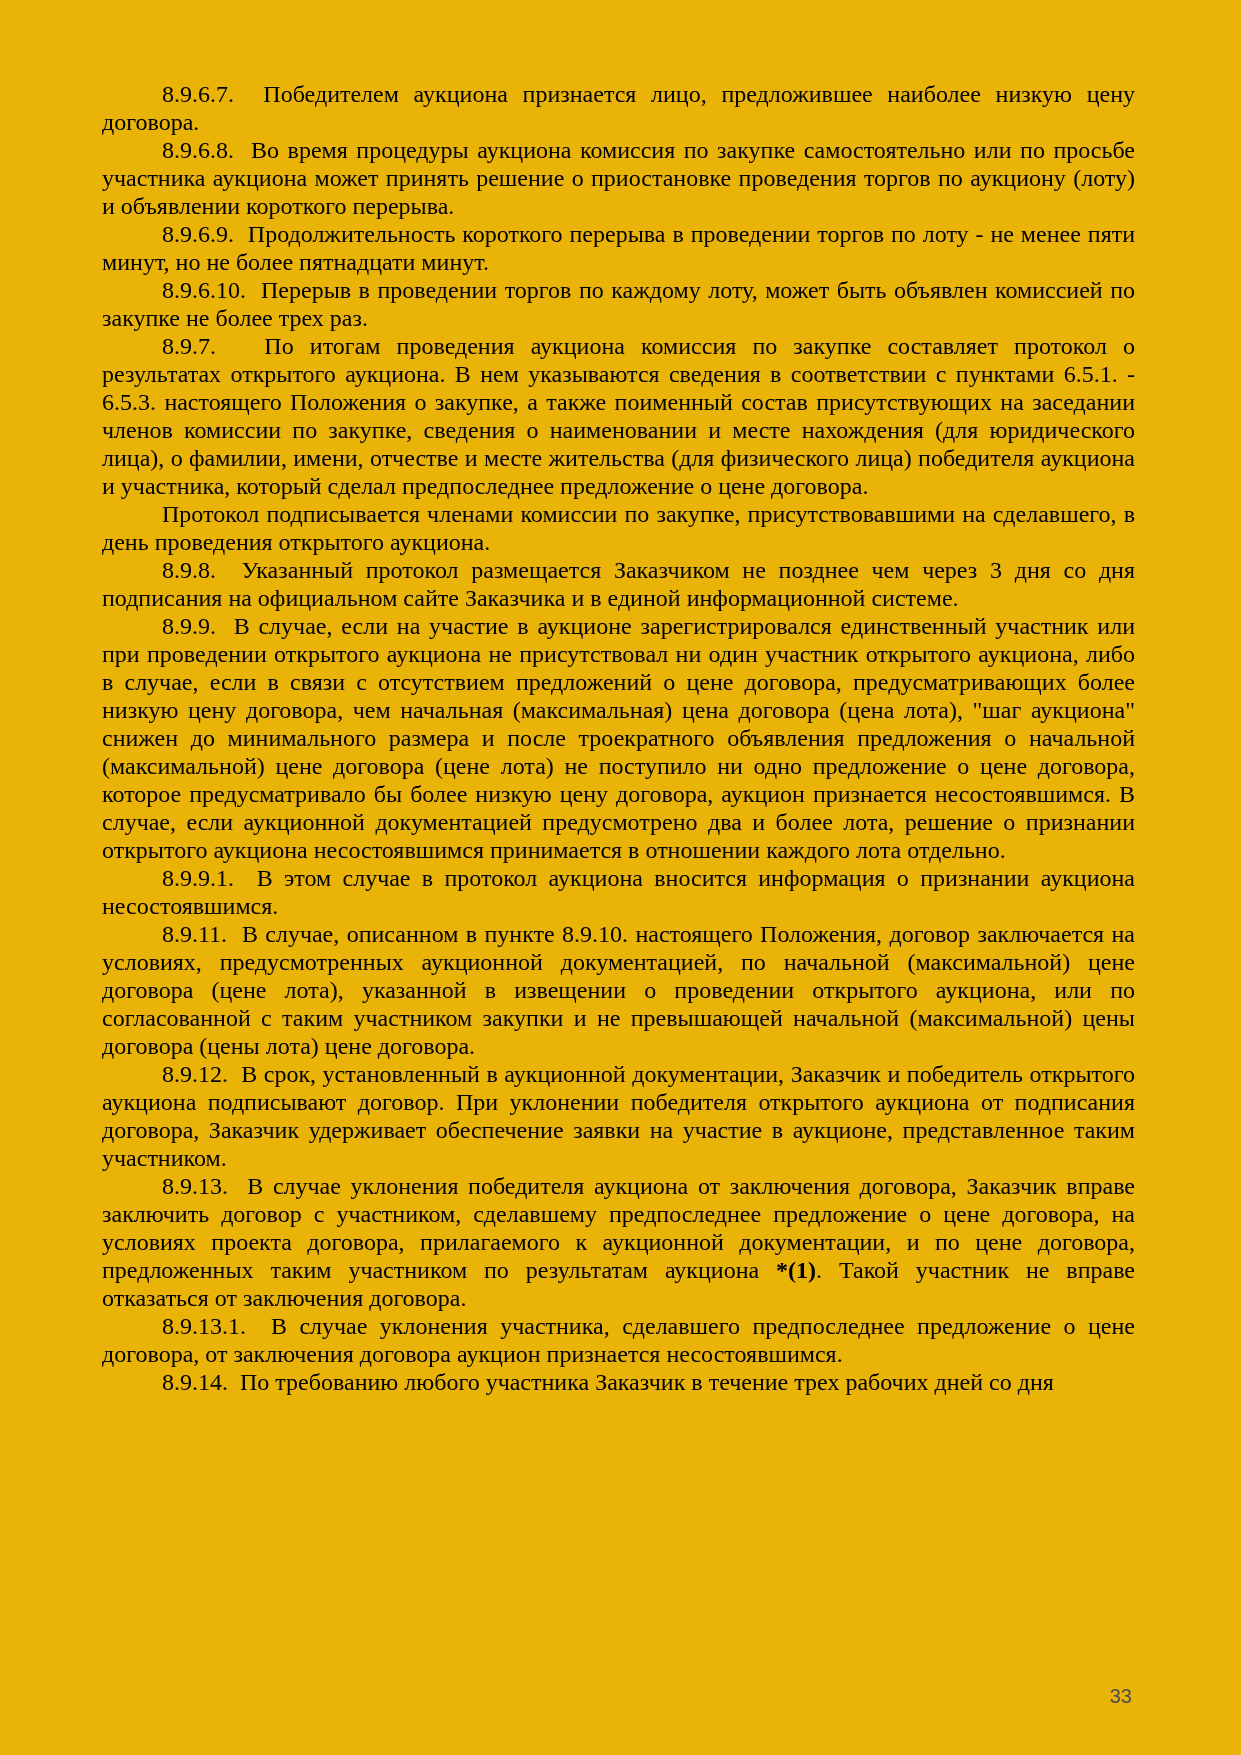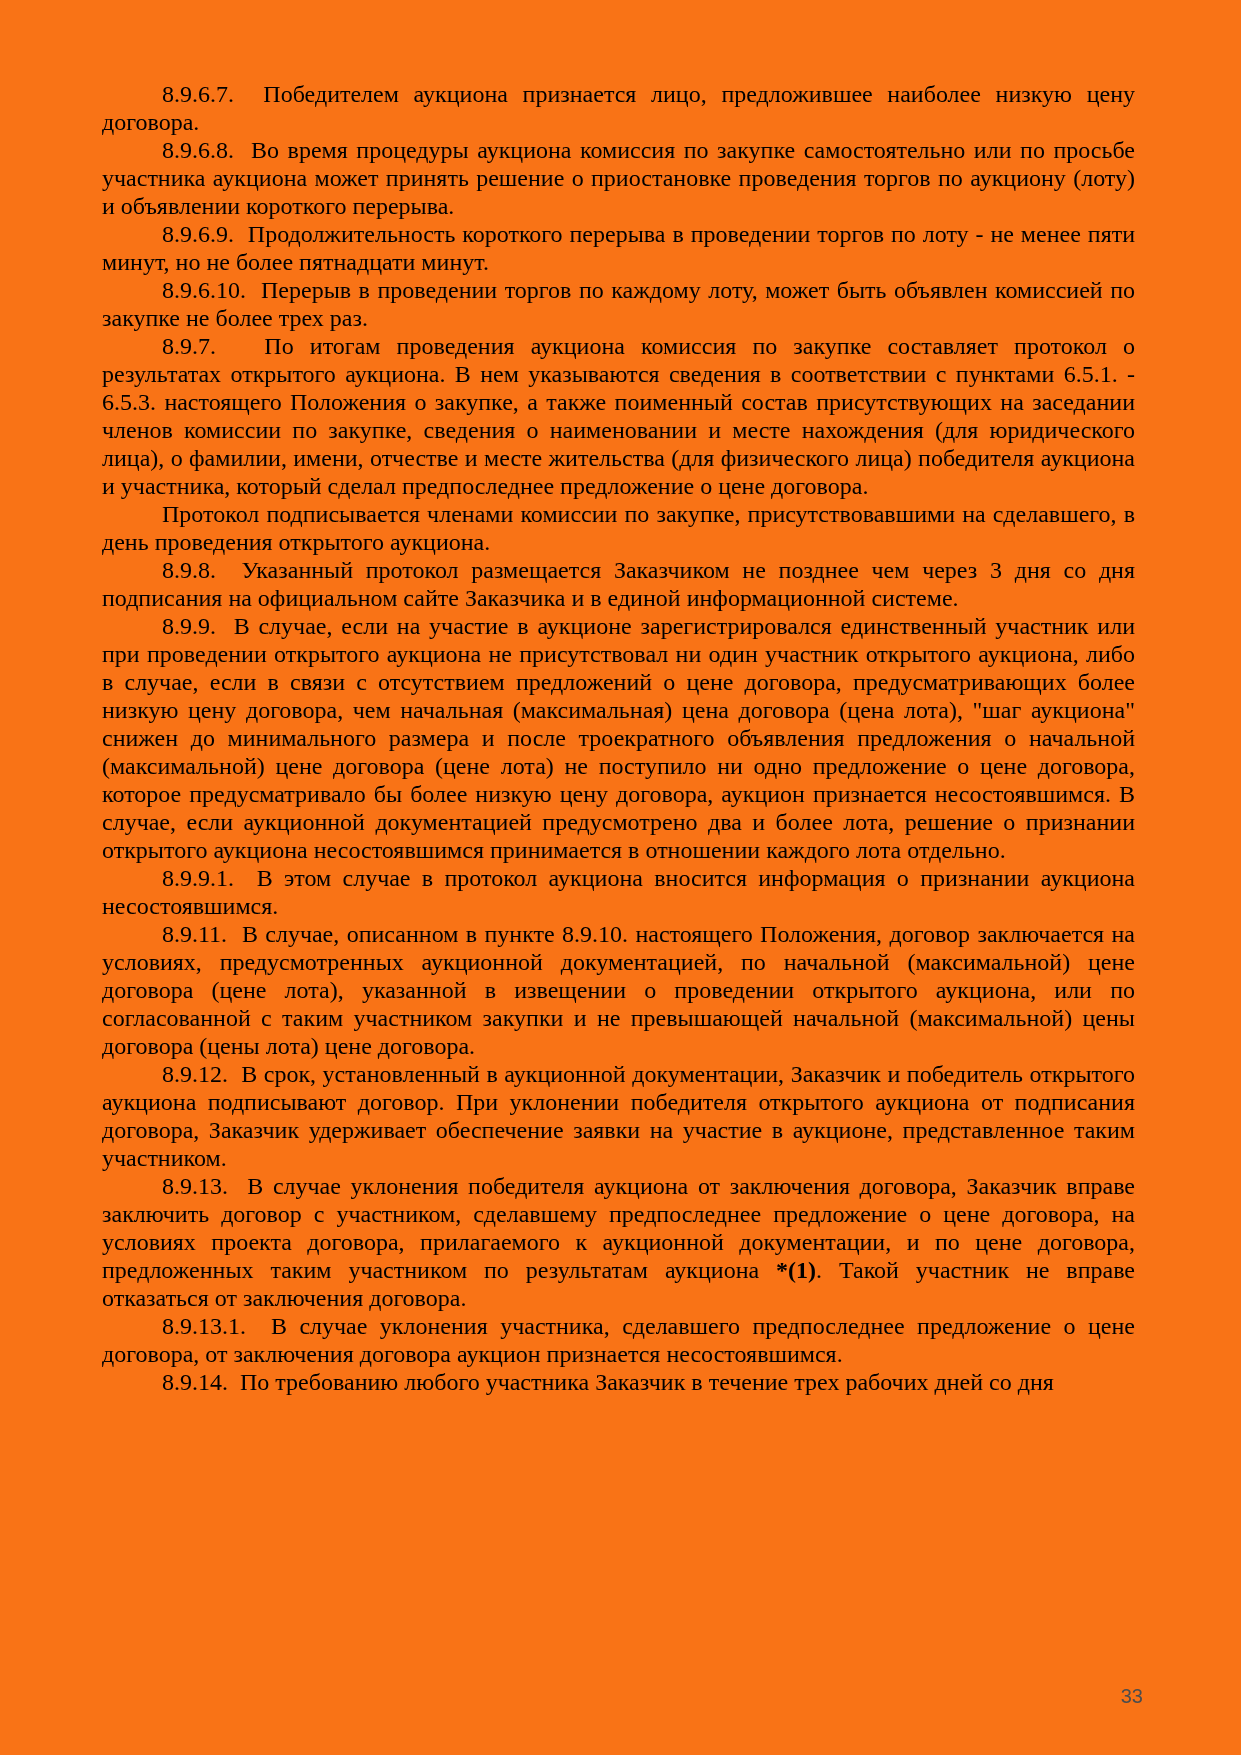--- a/index.html
+++ b/index.html
@@ -4,21 +4,21 @@
 <style>
   html, body {
     margin: 0;
     padding: 0;
     background: #ffffff;
   }
   .page {
     position: relative;
     width: 1241px;
     height: 1755px;
-    background: #f97316;
+    background: #eab308;
     overflow: hidden;
   }
   .body-text {
     position: absolute;
     left: 102px;
     top: 80px;
     width: 1033px;
     font-family: "Liberation Serif", "DejaVu Serif", serif;
     font-size: 24px;
     line-height: 28px;
@@ -28,21 +28,21 @@
   .para {
     margin: 0;
     padding: 0;
     text-indent: 60px;
   }
   .para .bold {
     font-weight: bold;
   }
   .page-number {
     position: absolute;
-    right: 98px;
+    right: 109px;
     top: 1685px;
     font-family: "Liberation Sans", "DejaVu Sans", sans-serif;
     font-size: 20px;
     line-height: 22px;
     color: #4d4d4d;
   }
 </style>
 </head>
 <body>
 

